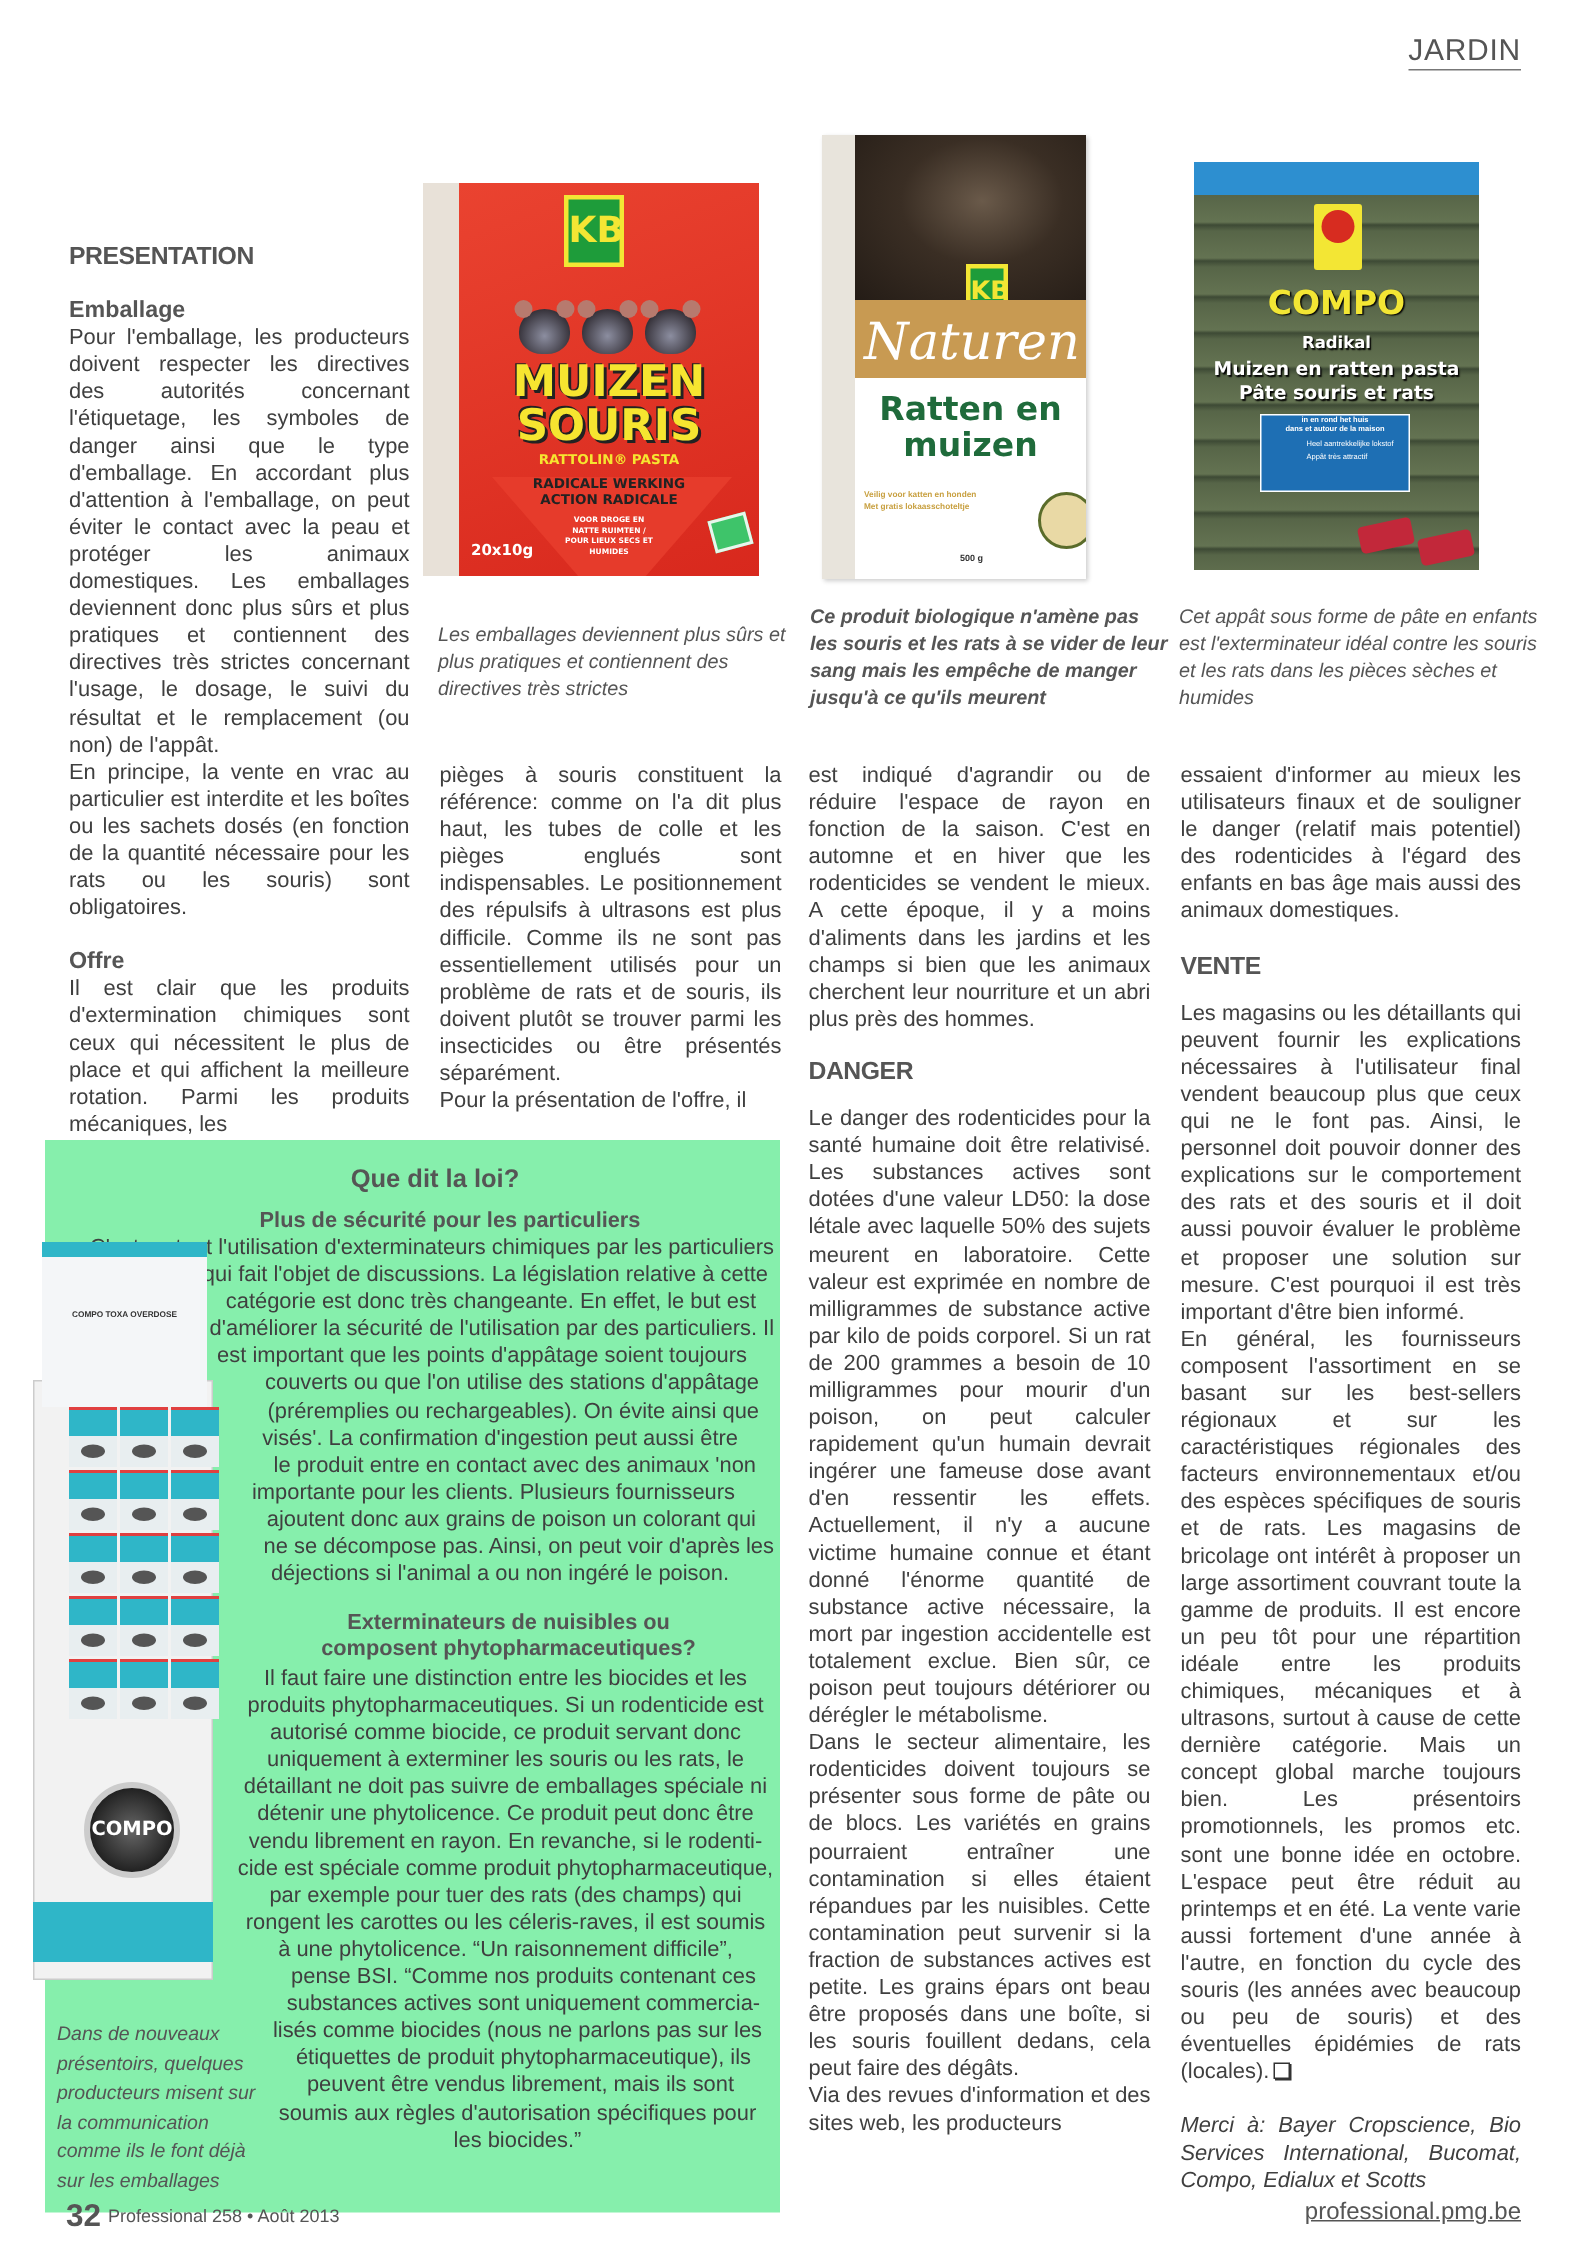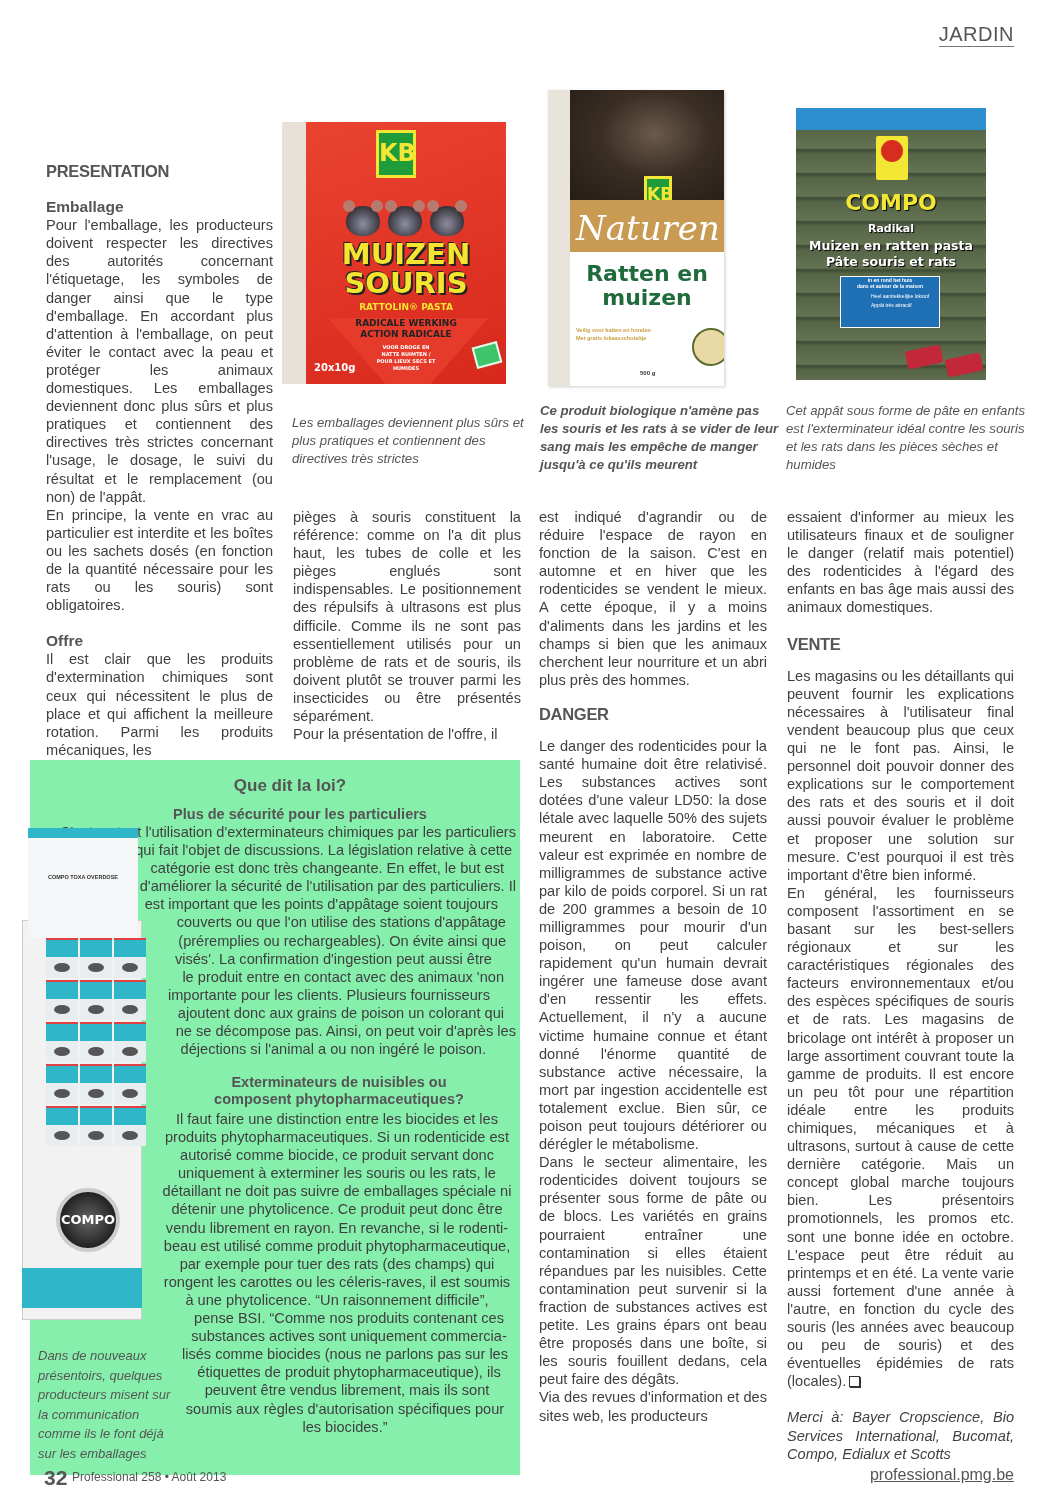--- a/index.html
+++ b/index.html
@@ -185,21 +185,21 @@
     <div>composent phytopharmaceutiques?</div>
   </div>
   <div class="law-lines" style="left:128px; right:4px; top:350px;">
     <div>Il faut faire une distinction entre les biocides et les</div>
     <div>produits phytopharmaceutiques. Si un rodenticide est</div>
     <div>autorisé comme biocide, ce produit servant donc</div>
     <div>uniquement à exterminer les souris ou les rats, le</div>
     <div>détaillant ne doit pas suivre de emballages spéciale ni</div>
     <div>détenir une phytolicence. Ce produit peut donc être</div>
     <div>vendu librement en rayon. En revanche, si le rodenti-</div>
-    <div>beau est utilisé comme produit phytopharmaceutique,</div>
+    <div>cide est spéciale comme produit phytopharmaceutique,</div>
     <div>par exemple pour tuer des rats (des champs) qui</div>
     <div>rongent les carottes ou les céleris-raves, il est soumis</div>
     <div>à une phytolicence. “Un raisonnement difficile”,</div>
     <div style="padding-left:24px;">pense BSI. “Comme nos produits contenant ces</div>
     <div style="padding-left:24px;">substances actives sont uniquement commercia-</div>
     <div style="padding-left:16px;">lisés comme biocides (nous ne parlons pas sur les</div>
     <div style="padding-left:24px;">étiquettes de produit phytopharmaceutique), ils</div>
     <div style="padding-left:20px;">peuvent être vendus librement, mais ils sont</div>
     <div style="padding-left:16px;">soumis aux règles d'autorisation spécifiques pour</div>
     <div style="padding-left:16px;">les biocides.”</div>

